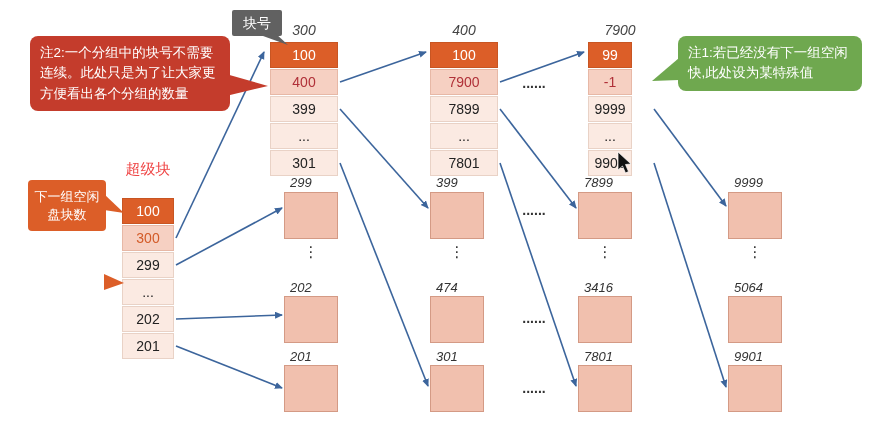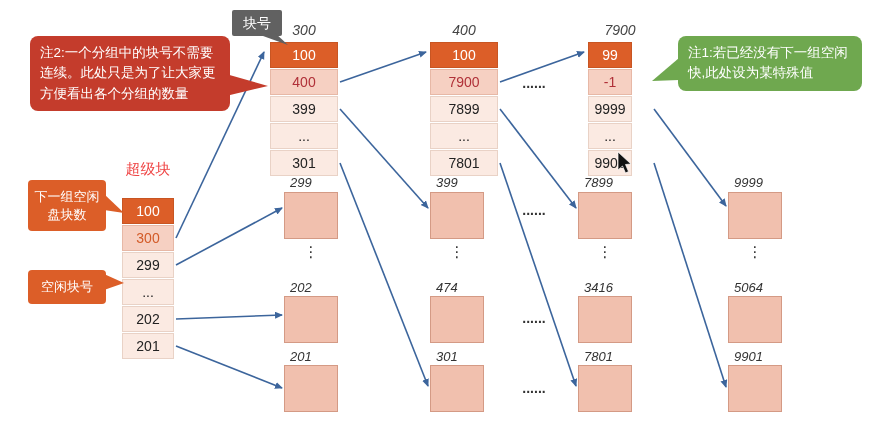--- a/index.html
+++ b/index.html
@@ -51,21 +51,20 @@
     <span class="pfx">注2:</span><span>一个分组中的块号不需要连续。此处只是为了让大家更方便看出各个分组的数量</span>
   </div>
   <div class="note" id="note1">
     <span class="pfx">注1:</span><span>若已经没有下一组空闲快,此处设为某特殊值</span>
   </div>
 
   <div class="tag">块号</div>
 
   <div class="sb-title">超级块</div>
   <div class="olabel" id="olabel1">下一组空闲盘块数</div>
-  <div class="olabel" id="olabel2">空闲块号</div>
 
   <div class="col" style="left:122px;top:198px;width:52px">
     <div class="cell orange">100</div>
     <div class="cell pink orange-text">300</div>
     <div class="cell light">299</div>
     <div class="cell light">...</div>
     <div class="cell light">202</div>
     <div class="cell light">201</div>
   </div>
 

